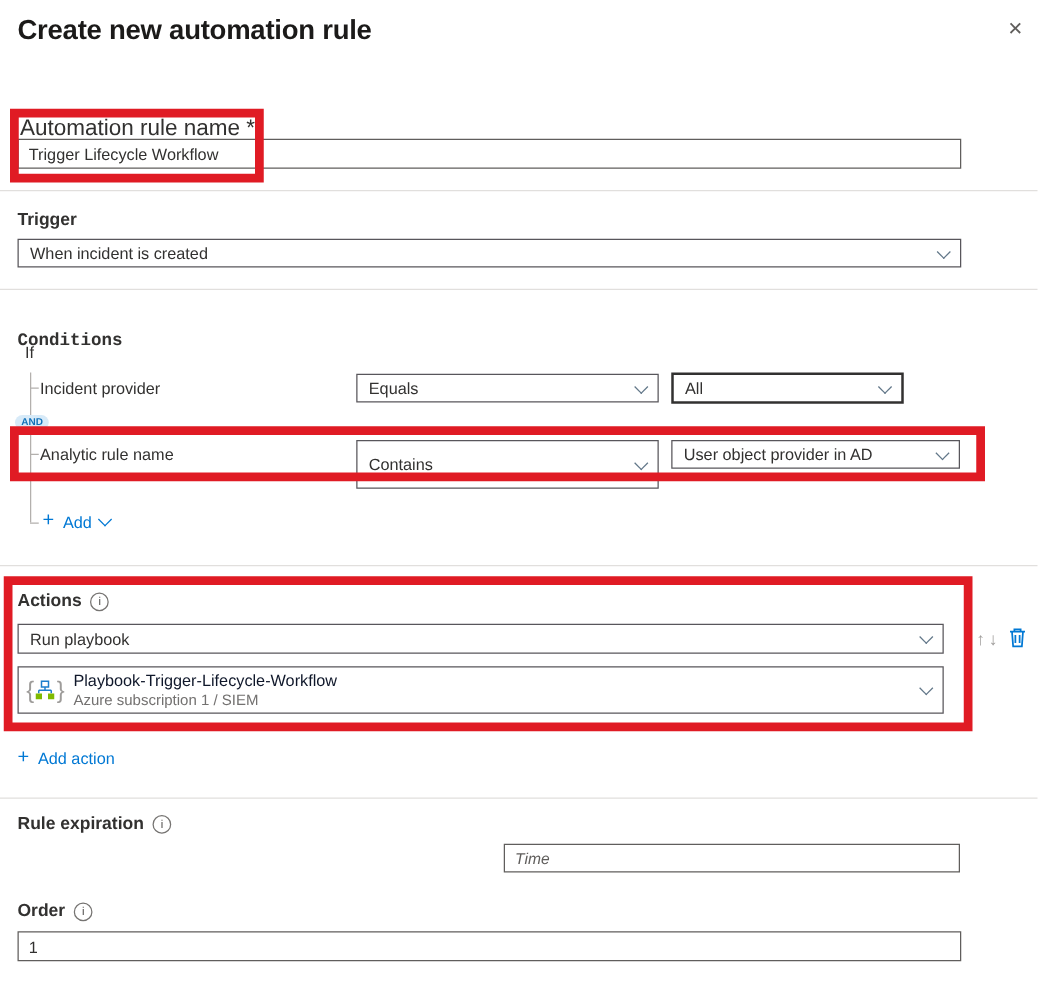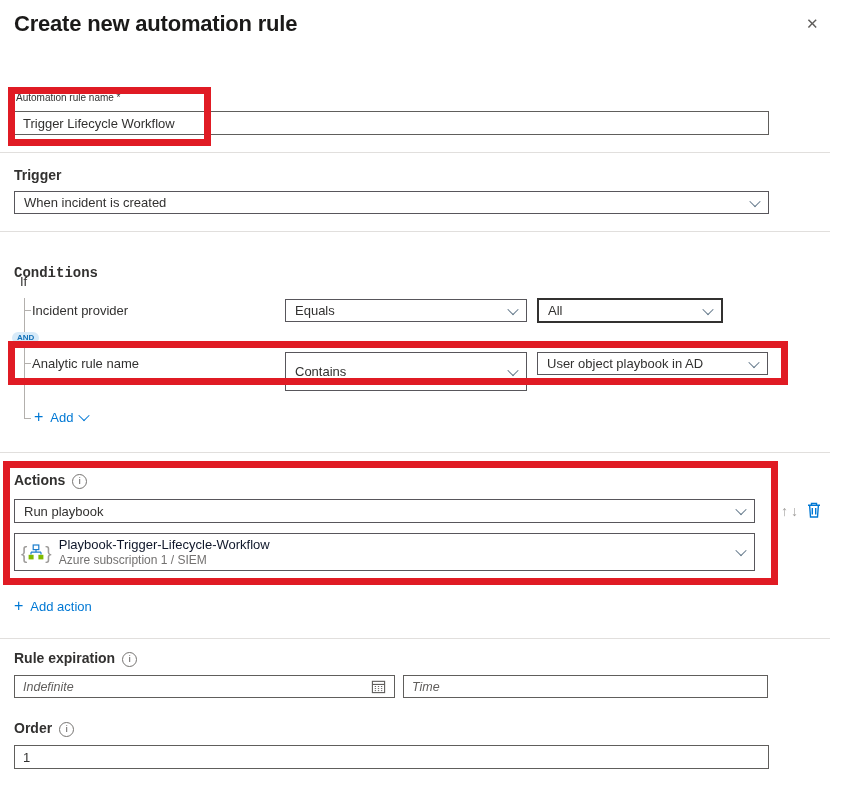--- a/index.html
+++ b/index.html
@@ -1,21 +1,21 @@
 <!DOCTYPE html>
 <html><head>
 <meta charset="utf-8">
 <style>
   html,body{margin:0;padding:0;background:#fff;}
   #screen{position:relative;width:844px;height:785px;background:#ffffff;
           font-family:"Liberation Sans",sans-serif;color:#323130;overflow:hidden;}
   .abs{position:absolute;box-sizing:border-box;}
   .title{font-size:22px;font-weight:600;color:#1b1a19;letter-spacing:-0.2px;}
   .close{font-size:15px;color:#605e5c;cursor:pointer;line-height:1;}
-  .fieldlabel{font-size:10px;color:#323130;text-align:center;}
+  .fieldlabel{font-size:18px;color:#323130;text-align:center;}
   .seclabel{font-size:14px;font-weight:600;color:#323130;}
   .smalltext{font-size:13px;color:#323130;}
   .textbox{border:1px solid #605e5c;background:#fff;display:flex;align-items:center;
            padding:0 8px;font-size:13px;color:#323130;}
   .select{border:1px solid #58565b;background:#fff;display:flex;align-items:center;
           justify-content:space-between;padding:0 9px;font-size:13px;color:#323130;cursor:pointer;}
   .select-focus{border:2px solid #323130;}
   .chev{width:7px;height:7px;border-right:1.6px solid #627789;border-bottom:1.6px solid #627789;
         transform:rotate(45deg) translate(-1px,-1px);flex:0 0 auto;}
   .chev-blue{border-color:#0078d4;}
@@ -82,21 +82,21 @@
   <div class="abs badge-and" style="left:12px;top:332px;">AND</div>
 
   <div class="abs annot" style="left:8px;top:341px;width:780px;height:44px;"></div>
 
   <div class="abs smalltext" style="left:32px;top:356px;">Analytic rule name</div>
   <div class="abs select" style="left:285px;top:352px;width:242px;height:39px;">
     <span>Contains</span>
     <span class="chev"></span>
   </div>
   <div class="abs select" style="left:537px;top:352px;width:231px;height:23px;">
-    <span>User object playbook in AD</span>
+    <span>User object provider in AD</span>
     <span class="chev"></span>
   </div>
 
   <div class="abs link" style="left:34px;top:409px;">
     <span class="plus">+</span>
     <span>Add</span>
     <span class="chev chev-blue"></span>
   </div>
 
   <div class="abs divider" style="left:0;top:452px;width:830px;"></div>
@@ -141,30 +141,20 @@
   <div class="abs link" style="left:14px;top:598px;">
     <span class="plus">+</span>
     <span>Add action</span>
   </div>
 
   <div class="abs divider" style="left:0;top:638px;width:830px;"></div>
 
   <div class="abs seclabel" style="left:14px;top:650px;">
     <span>Rule expiration</span><span class="info">i</span>
   </div>
-  <div class="abs textbox" style="left:14px;top:675px;width:381px;height:23px;justify-content:space-between;">
-    <span class="placeholder">Indefinite</span>
-    <span style="display:flex;align-items:center;">
-      <svg width="15" height="15" viewBox="0 0 16 16">
-        <rect x="1.5" y="2.5" width="13" height="12" fill="none" stroke="#605e5c" stroke-width="1.2"></rect>
-        <line x1="1.5" y1="5.8" x2="14.5" y2="5.8" stroke="#605e5c" stroke-width="1.2"></line>
-        <path d="M4 8h1.4M7.3 8h1.4M10.6 8h1.4M4 10.2h1.4M7.3 10.2h1.4M10.6 10.2h1.4M4 12.4h1.4M7.3 12.4h1.4M10.6 12.4h1.4" stroke="#605e5c" stroke-width="1"></path>
-      </svg>
-    </span>
-  </div>
   <div class="abs textbox" style="left:403px;top:675px;width:365px;height:23px;">
     <span class="placeholder">Time</span>
   </div>
 
   <div class="abs seclabel" style="left:14px;top:720px;">
     <span>Order</span><span class="info">i</span>
   </div>
   <div class="abs textbox" style="left:14px;top:745px;width:755px;height:24px;">
     <span>1</span>
   </div>

